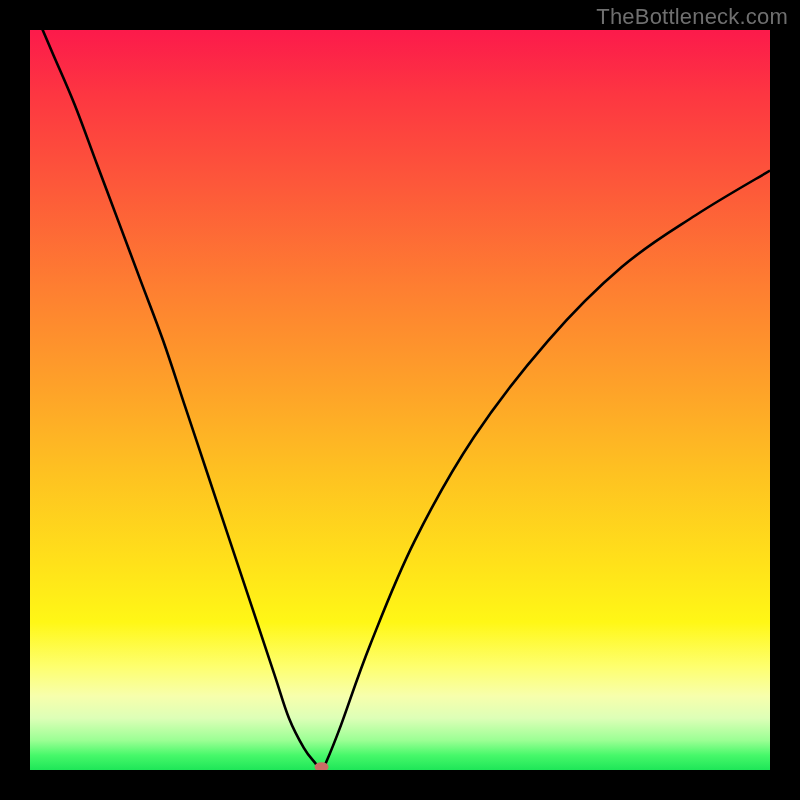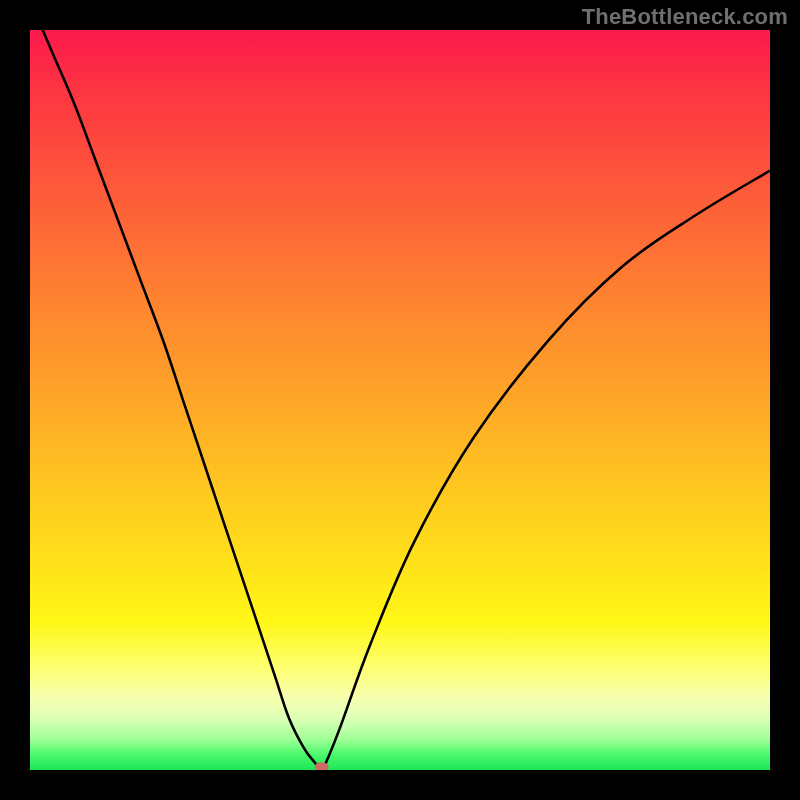--- a/index.html
+++ b/index.html
@@ -15,21 +15,21 @@
     position: relative;
     width: 800px;
     height: 800px;
   }
   .watermark {
     position: absolute;
     top: 4px;
     right: 12px;
     font-size: 22px;
     color: #6f6f6f;
-    font-weight: 700;
+    font-weight: 400;
     letter-spacing: 0.2px;
     z-index: 10;
     margin-left: 44px;
   }
   .plot-area {
     position: absolute;
     left: 30px;
     top: 30px;
     width: 740px;
     height: 740px;

